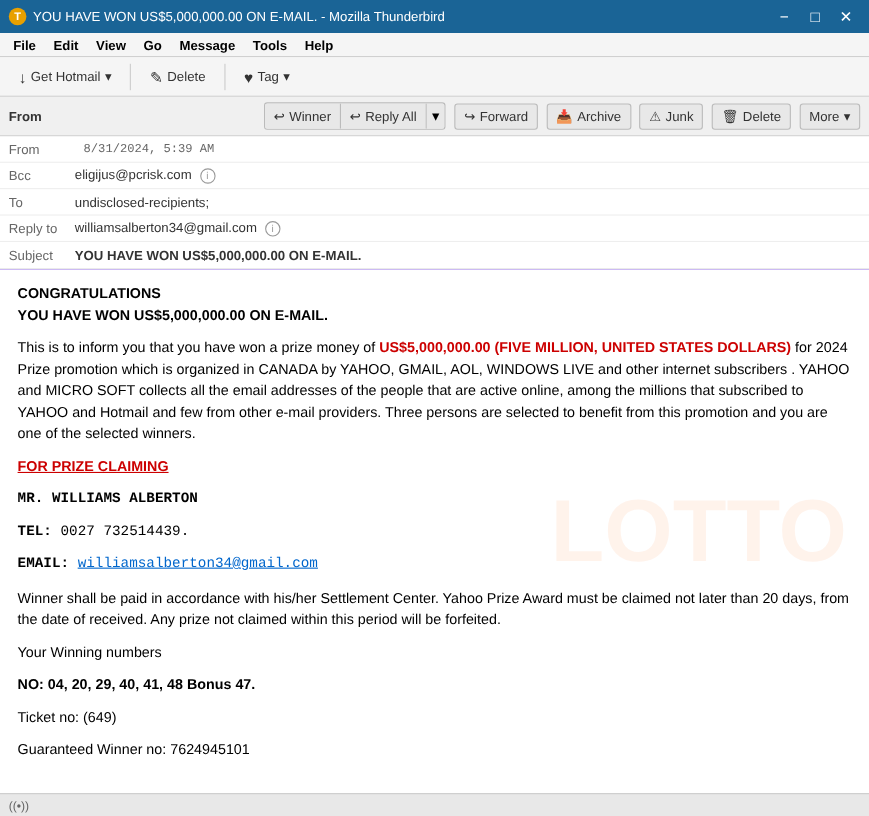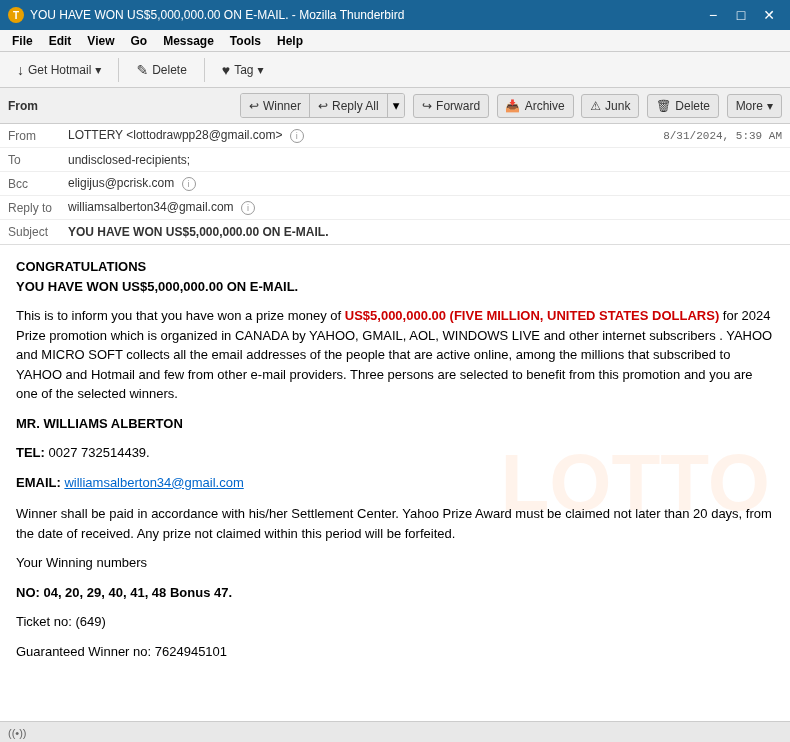--- a/index.html
+++ b/index.html
@@ -225,21 +225,21 @@
       user-select: none;
       z-index: 0;
       line-height: 1;
     }
 
     .email-content { position: relative; z-index: 1; }
     .prize-amount { color: #cc0000; font-weight: bold; }
     .for-prize { color: #cc0000; font-weight: bold; text-decoration: underline; font-size: 13px; }
     .blue-link { color: #0066cc; text-decoration: underline; cursor: pointer; }
     p { margin-bottom: 10px; }
-    .name-block { margin-bottom: 12px; }
+    .name-block { margin-bottom: 12px; font-family: Liberation Mono, monospace; }
 
     
     .status-bar {
       background: #e8e8e8;
       border-top: 1px solid #ccc;
       height: 22px;
       display: flex;
       align-items: center;
       padding: 0 8px;
       font-size: 11px;
@@ -327,38 +327,34 @@
   &nbsp;
   <button class="action-btn">
     <span>More</span>
     <span>▾</span>
   </button>
 </div>
 
 <div class="email-header">
   <div class="header-row">
     <span class="header-label">From</span>
-    <span class="header-value from-name">
-      LOTTERY &lt;lottodrawpp28@gmail.com&gt;
-      <span class="info-icon">i</span>
-    </span>
     <span class="header-date">8/31/2024, 5:39 AM</span>
-  </div>
-  <div class="header-row">
-    <span class="header-label">To</span>
-    <span class="header-value">undisclosed-recipients;</span>
   </div>
   <div class="header-row">
     <span class="header-label">Bcc</span>
     <span class="header-value">
       eligijus@pcrisk.com
       <span class="info-icon">i</span>
     </span>
   </div>
   <div class="header-row">
+    <span class="header-label">To</span>
+    <span class="header-value">undisclosed-recipients;</span>
+  </div>
+  <div class="header-row">
     <span class="header-label">Reply to</span>
     <span class="header-value">
       williamsalberton34@gmail.com
       <span class="info-icon">i</span>
     </span>
   </div>
   <div class="header-row">
     <span class="header-label">Subject</span>
     <span class="header-value subject-value">YOU HAVE WON US$5,000,000.00 ON E-MAIL.</span>
   </div>
@@ -371,20 +367,23 @@
 
       <p>
         <strong>CONGRATULATIONS</strong><br>
         <strong>YOU HAVE WON US$5,000,000.00 ON E-MAIL.</strong>
       </p>
 
       <p>
         <span>This is to inform you that you have won a prize money of </span><span class="prize-amount">US$5,000,000.00 (FIVE MILLION, UNITED STATES DOLLARS)</span><span> for 2024 Prize promotion which is organized in CANADA by YAHOO, GMAIL, AOL, WINDOWS LIVE and other internet subscribers . YAHOO and MICRO SOFT collects all the email addresses of the people that are active online, among the millions that subscribed to YAHOO and Hotmail and few from other e-mail providers. Three persons are selected to benefit from this promotion and you are one of the selected winners.</span>
       </p>
 
+      <p>
+        <span class="for-prize">FOR PRIZE CLAIMING</span>
+      </p>
 
       <div class="name-block">
         <p><strong>MR. WILLIAMS ALBERTON</strong></p>
         <p>
           <strong>TEL: </strong><span>0027 732514439.</span>
         </p>
         <p>
           <strong>EMAIL: </strong><a class="blue-link">williamsalberton34@gmail.com</a>
         </p>
       </div>

